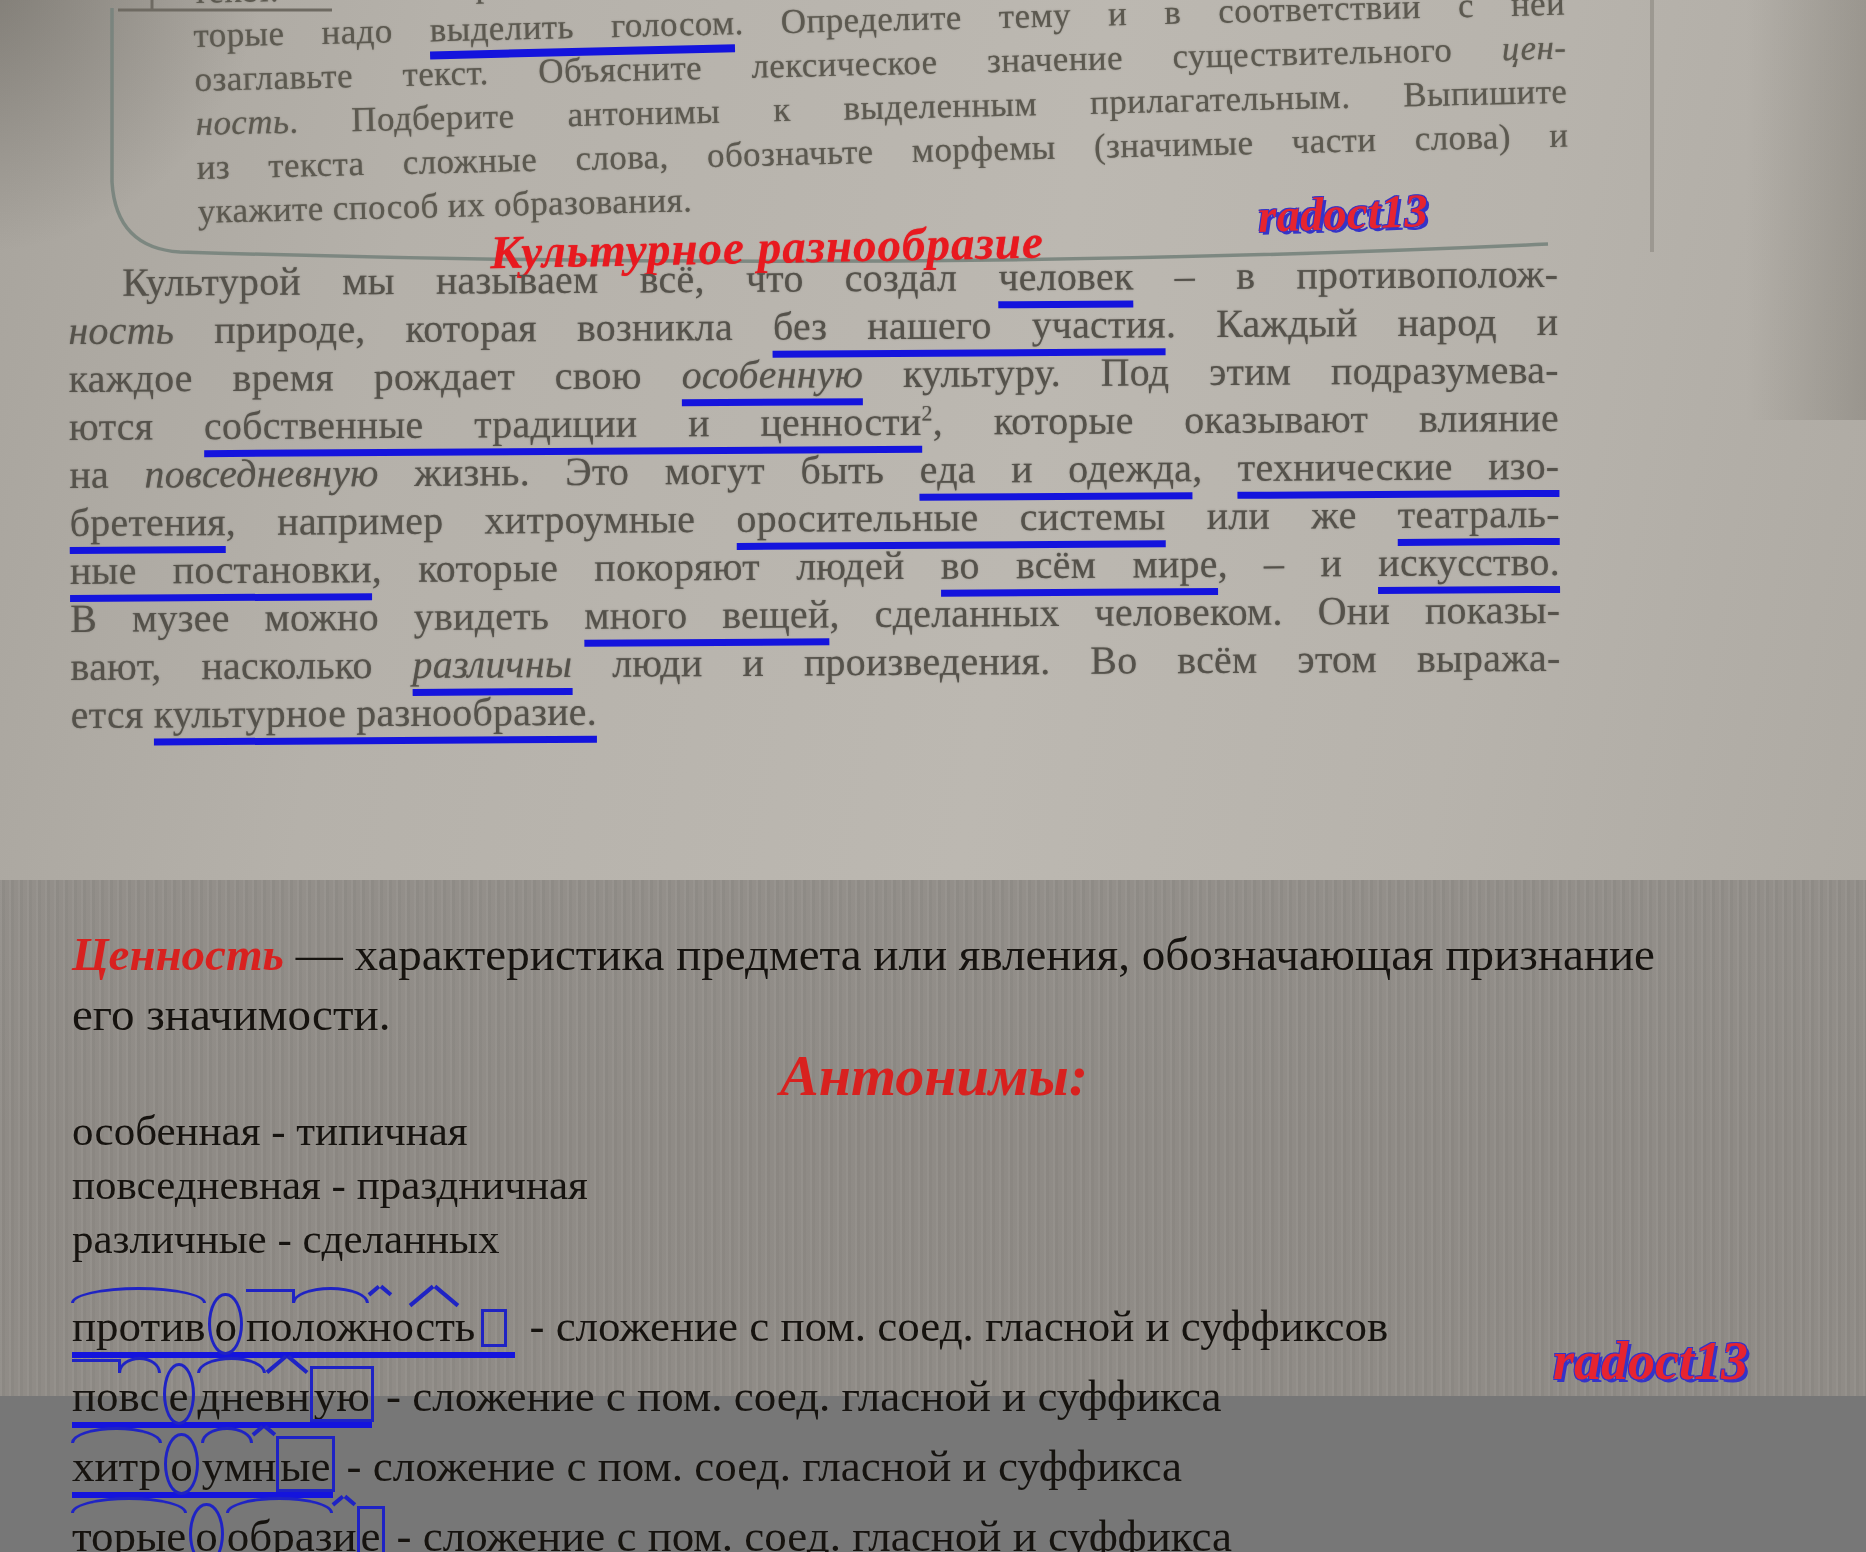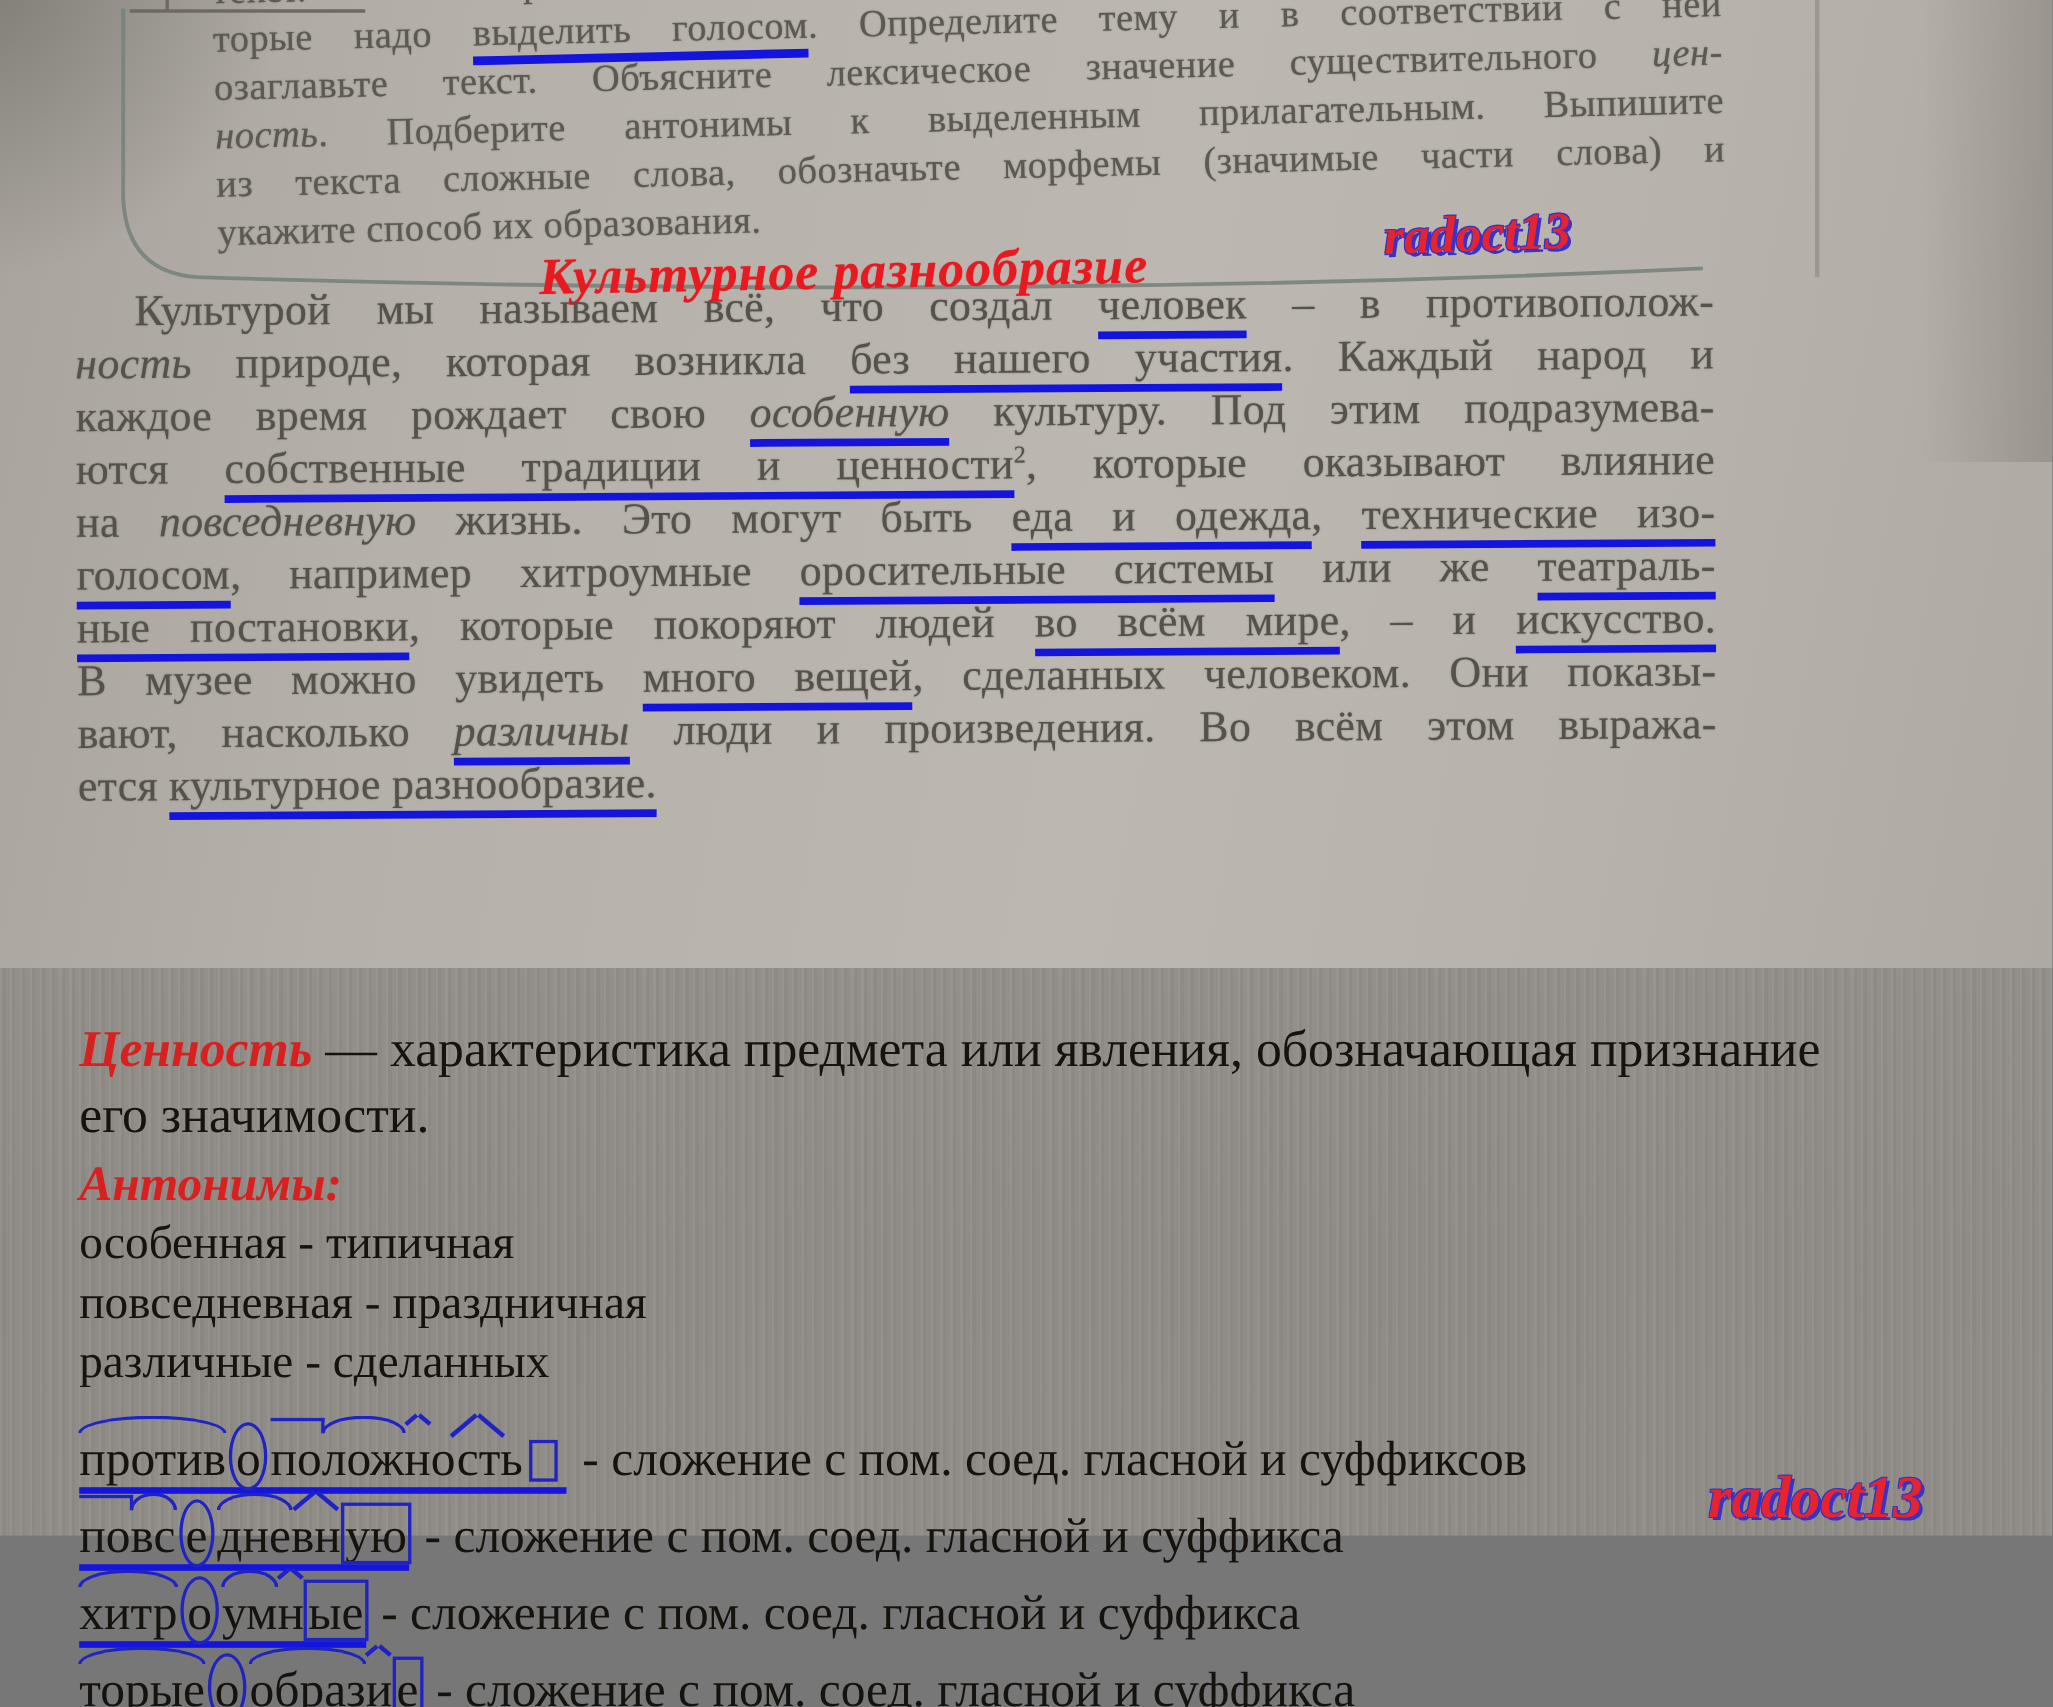--- a/index.html
+++ b/index.html
@@ -48,21 +48,21 @@
   .wm-bottom{position:absolute;right:118px;bottom:4px;font-size:54px;}
 
   
   .answers{position:absolute;left:0;top:880px;width:1866px;height:516px;box-sizing:border-box;
     padding:44px 70px 0 72px;color:#16130f;
     background:
       repeating-linear-gradient(90deg,rgba(255,255,255,.045) 0 2px,rgba(0,0,0,.03) 2px 5px,rgba(255,255,255,0) 5px 9px),
       linear-gradient(180deg,#938f8a 0%,#8f8b86 50%,#908c87 100%);}
   .def{font-size:47px;line-height:60px;margin:0;}
   .redterm{color:var(--red-term);font-weight:bold;font-style:italic;}
-  .alabel{font-size:45px;line-height:56px;margin-top:4px;}
+  .alabel{font-size:58px;line-height:56px;margin-top:4px;text-align:center;}
   .ant{font-size:43px;line-height:54px;}
 
   .morphemes{margin-top:20px;}
   .mrow{font-size:45px;line-height:48px;margin-top:22px;white-space:nowrap;}
   .mrow.firstrow{margin-top:36px;}
   .mword{border-bottom:6px solid var(--blue);padding-bottom:1px;}
   .mdesc{margin-left:14px;}
   .mp{position:relative;display:inline-block;}
   .m-root::before{content:"";position:absolute;left:-1px;right:-1px;top:-15px;height:13px;
     border:3px solid var(--mark);border-bottom:none;
@@ -107,21 +107,21 @@
     <div class="wm wm-top">radoct13</div>
 
     <div class="title">Культурное разнообразие</div>
 
     <div class="article" id="article">
         <div class="aline first"><span>Культурой мы называем всё, что создал </span><span class="ul">человек</span><span> – в противополож-</span></div>
         <div class="aline"><span class="it">ность</span><span> природе, которая возникла </span><span class="ul">без нашего участия</span><span>. Каждый народ и</span></div>
         <div class="aline"><span>каждое время рождает свою </span><span class="it ul">особенную</span><span> культуру. Под этим подразумева-</span></div>
         <div class="aline"><span>ются </span><span class="ul">собственные традиции и ценности</span><span class="sup">2</span><span>, которые оказывают влияние</span></div>
         <div class="aline"><span>на </span><span class="it">повседневную</span><span> жизнь. Это могут быть </span><span class="ul">еда и одежда</span><span>, </span><span class="ul">технические изо-</span></div>
-        <div class="aline"><span class="ul">голосом</span><span>, например хитроумные </span><span class="ul">оросительные системы</span><span> или же </span><span class="ul">театраль-</span></div>
+        <div class="aline"><span class="ul">бретения</span><span>, например хитроумные </span><span class="ul">оросительные системы</span><span> или же </span><span class="ul">театраль-</span></div>
         <div class="aline"><span class="ul">ные постановки</span><span>, которые покоряют людей </span><span class="ul">во всём мире</span><span>, – и </span><span class="ul">искусство.</span></div>
         <div class="aline"><span>В музее можно увидеть </span><span class="ul">много вещей</span><span>, сделанных человеком. Они показы-</span></div>
         <div class="aline"><span>вают, насколько </span><span class="it ul">различны</span><span> люди и произведения. Во всём этом выража-</span></div>
         <div class="aline last"><span>ется </span><span class="ul">культурное разнообразие.</span></div>
       </div>
   </section>
 
   <section class="answers">
     <p class="def"><span class="redterm">Ценность</span><span> — </span><span> характеристика предмета или явления, обозначающая признание</span></p>
     <p class="def">его значимости.</p>

